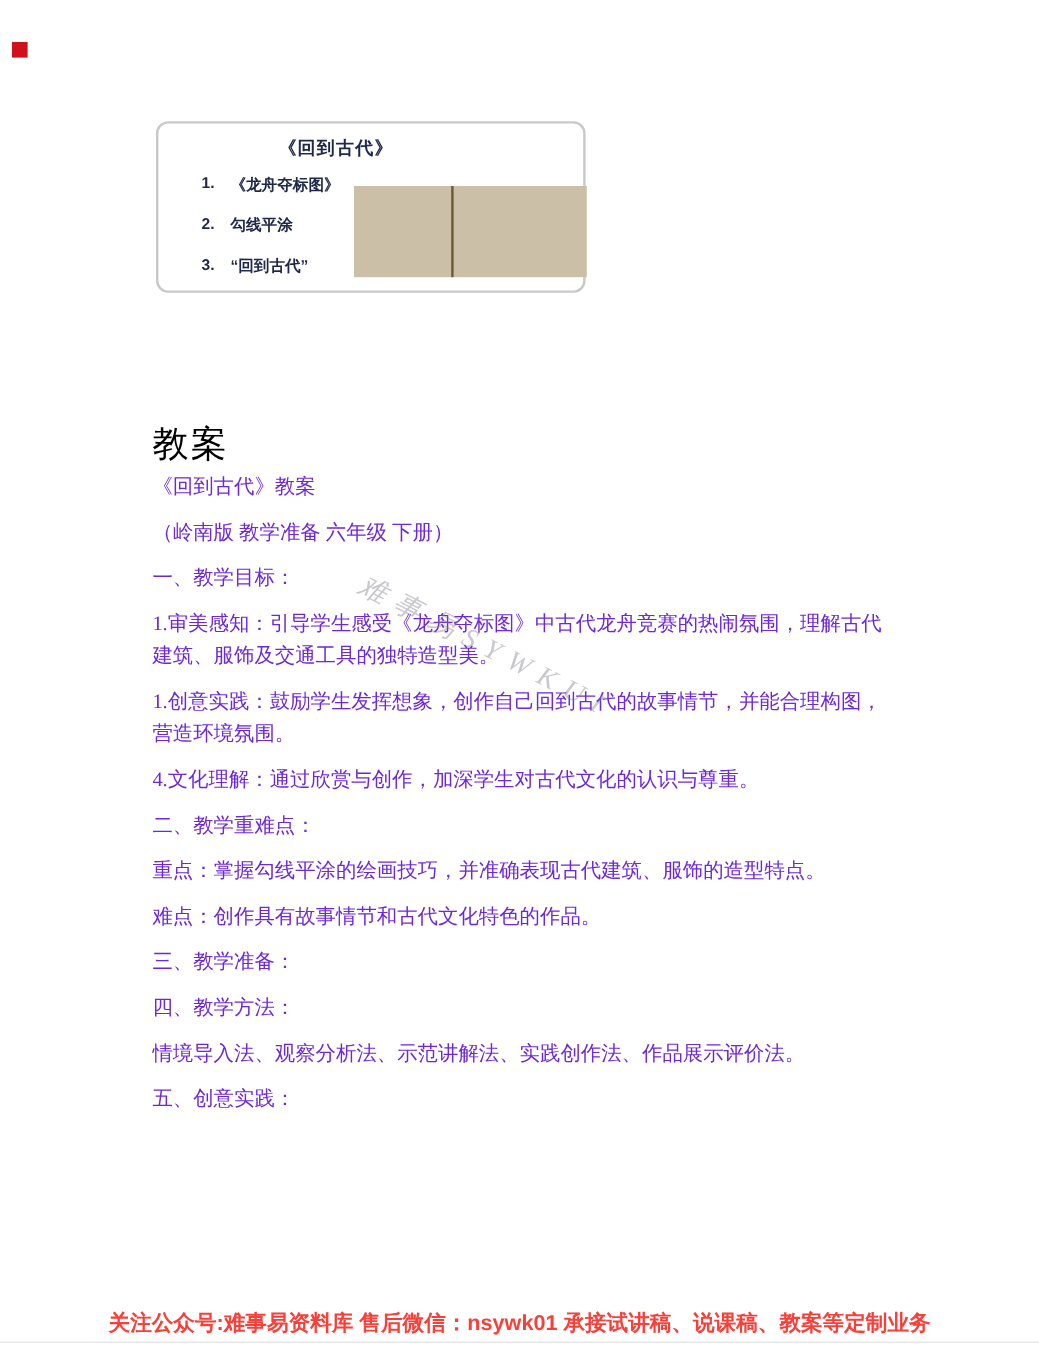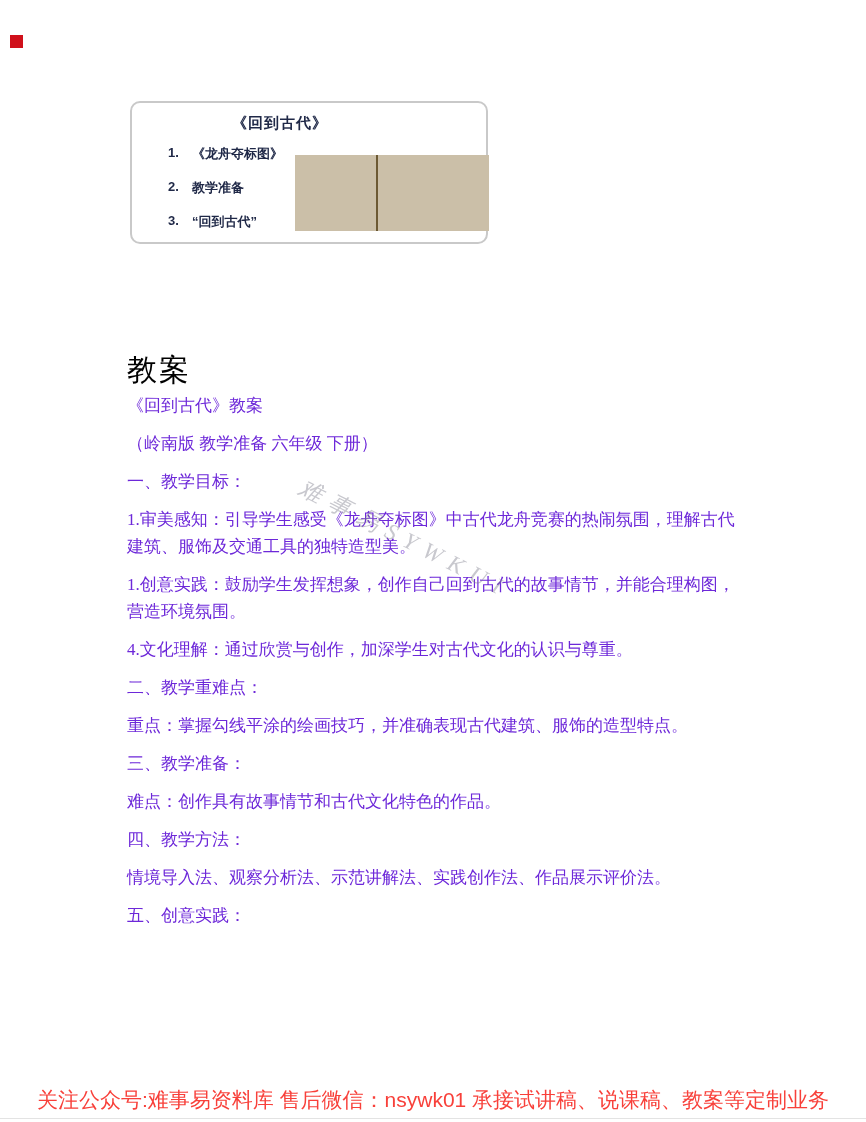--- a/index.html
+++ b/index.html
@@ -85,21 +85,21 @@
     color:rgba(125,125,138,0.42);
     white-space:nowrap;
     pointer-events:none;
   }
 
   
   .footer-bar{
     position:absolute;left:0;right:0;bottom:8px;
     text-align:center;
     font-family:"Liberation Sans","DejaVu Sans",sans-serif;
-    font-size:21px;font-weight:normal;
+    font-size:18px;font-weight:bold;
     color:#f8403a;
     white-space:nowrap;
   }
   .page-bottom-edge{
     position:absolute;left:0;right:0;bottom:3px;height:1px;
     background:#e3e3e3;
   }
 </style>
 </head>
 <body>
@@ -110,43 +110,43 @@
 
   <div class="slide-card">
     <div class="slide-title">《回到古代》</div>
     <div class="slide-list">
       <div class="slide-item">
         <span class="num">1.</span>
         <span>《龙舟夺标图》</span>
       </div>
       <div class="slide-item">
         <span class="num">2.</span>
-        <span>教学准备</span>
+        <span>勾线平涂</span>
       </div>
       <div class="slide-item">
         <span class="num">3.</span>
         <span>“回到古代”</span>
       </div>
     </div>
     <div class="painting"></div>
   </div>
 
   <h1 class="doc-heading">教案</h1>
 
   <div class="doc-body">
     <p>《回到古代》教案</p>
     <p>（岭南版 教学准备 六年级 下册）</p>
     <p>一、教学目标：</p>
     <p>1.审美感知：引导学生感受《龙舟夺标图》中古代龙舟竞赛的热闹氛围，理解古代建筑、服饰及交通工具的独特造型美。</p>
     <p>1.创意实践：鼓励学生发挥想象，创作自己回到古代的故事情节，并能合理构图，营造环境氛围。</p>
     <p>4.文化理解：通过欣赏与创作，加深学生对古代文化的认识与尊重。</p>
     <p>二、教学重难点：</p>
     <p>重点：掌握勾线平涂的绘画技巧，并准确表现古代建筑、服饰的造型特点。</p>
+    <p>难点：创作具有故事情节和古代文化特色的作品。</p>
     <p>三、教学准备：</p>
-    <p>难点：创作具有故事情节和古代文化特色的作品。</p>
     <p>四、教学方法：</p>
     <p>情境导入法、观察分析法、示范讲解法、实践创作法、作品展示评价法。</p>
     <p>五、创意实践：</p>
   </div>
 
   <div class="watermark">难事易SYWKUI</div>
 
   <div class="footer-bar">关注公众号:难事易资料库 售后微信：nsywk01 承接试讲稿、说课稿、教案等定制业务</div>
   <div class="page-bottom-edge"></div>
 

